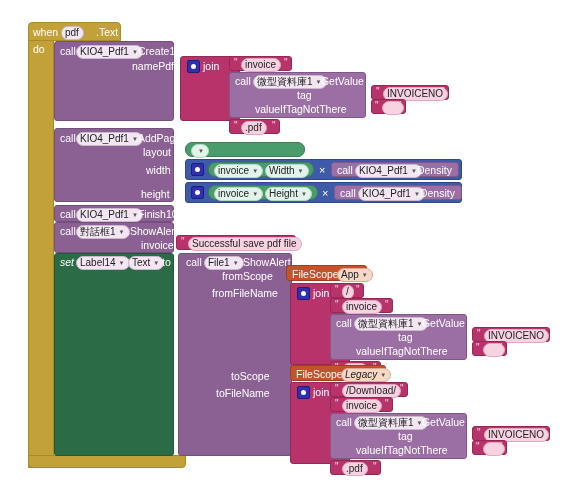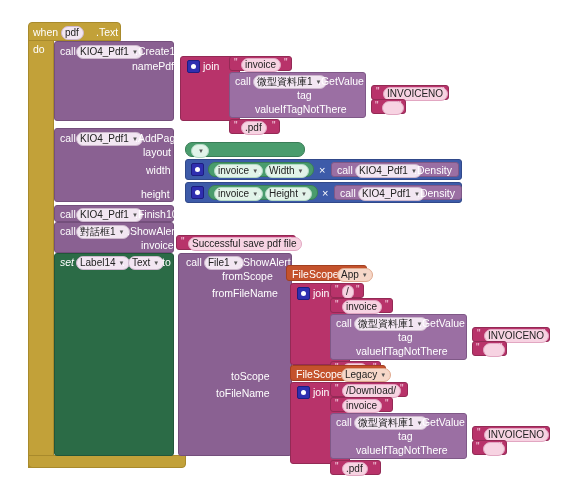--- a/index.html
+++ b/index.html
@@ -261,21 +261,21 @@
   <div class="fld pink nocar" style="left:483px;top:343px;width:13px;"></div>
   <div class="q" style="left:499px;top:342px;">"</div>
 
   <div class="blk c-text" style="left:330px;top:361px;width:51px;height:15px;border-radius:3px;"></div>
   <div class="q" style="left:335px;top:362px;">"</div>
   <div class="fld pink nocar" style="left:342px;top:363px;">.pdf</div>
   <div class="q" style="left:373px;top:362px;">"</div>
 
   <div class="blk c-file" style="left:290px;top:365px;width:96px;height:16px;border-radius:3px;"></div>
   <div class="lbl" style="left:296px;top:368px;">FileScope</div>
-  <div class="fld orange nocar" style="left:341px;top:368px;">
+  <div class="fld orange nocar" style="left:341px;top:368px;font-style:italic;">
       <span>Legacy</span>
       <span class="car">▼</span>
     </div>
 
   <div class="blk c-text" style="left:290px;top:382px;width:60px;height:82px;border-radius:3px;"></div>
   <div class="gear" style="left:297px;top:386px;"></div>
   <div class="lbl" style="left:313px;top:386px;">join</div>
 
   <div class="blk c-text" style="left:330px;top:382px;width:78px;height:15px;border-radius:3px;"></div>
   <div class="q" style="left:335px;top:383px;">"</div>

